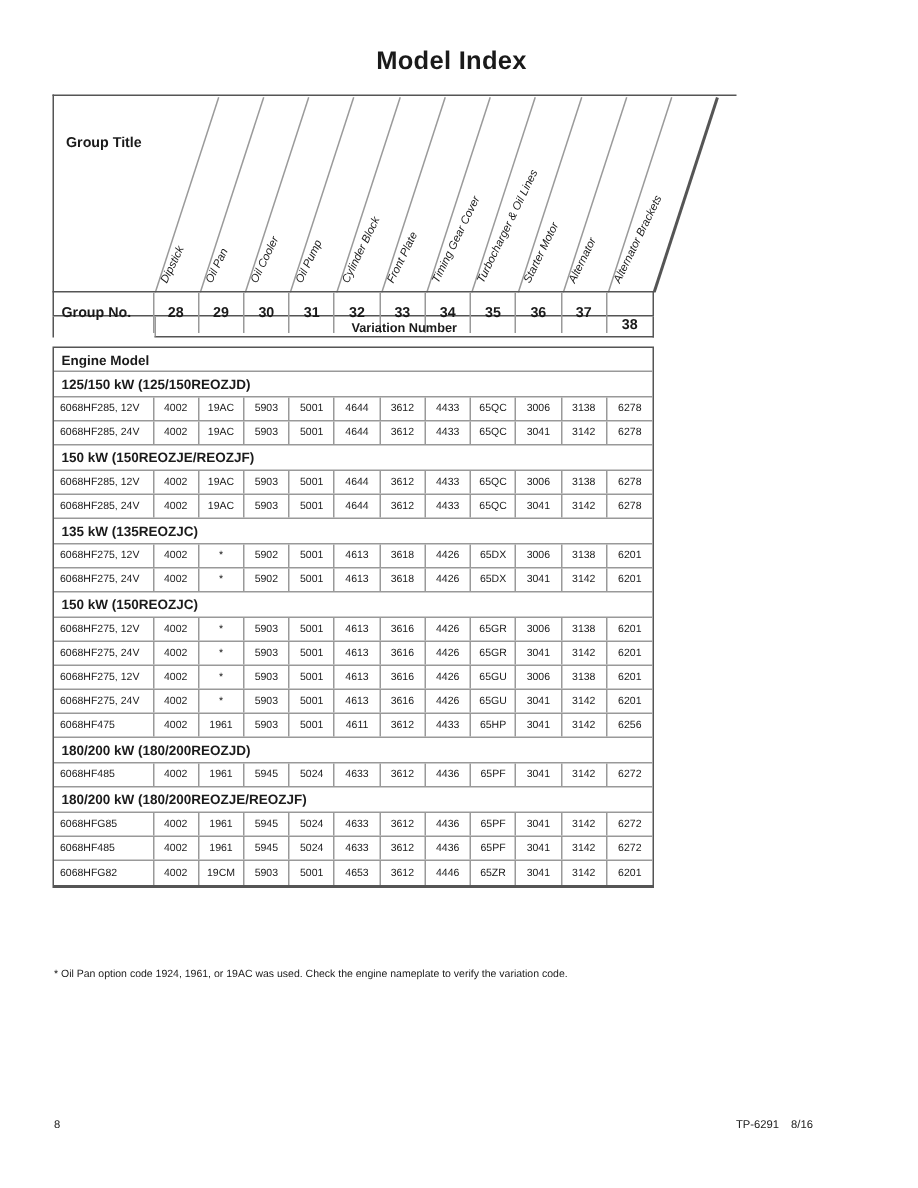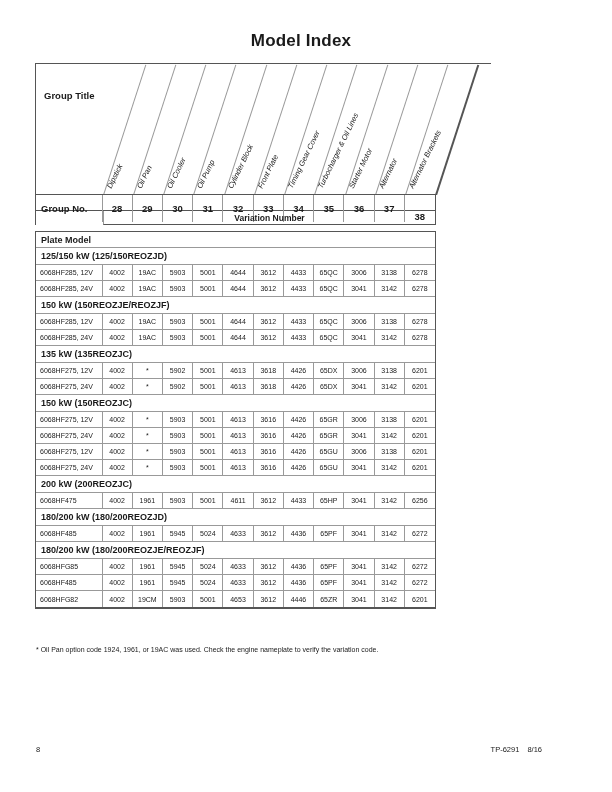--- a/index.html
+++ b/index.html
@@ -101,21 +101,21 @@
       <div class="gno-cell">37</div>
       <div class="gno-cell">38</div>
     </div>
 
   <div class="abs strip2">
     <div class="left-seg"></div>
     <div class="right-seg">Variation Number</div>
   </div>
 
   <div class="abs etable">
-    <div class="em-row">Plate Model</div>
+    <div class="em-row">Engine Model</div>
 
   <div class="sec-row">125/150 kW (125/150REOZJD)</div>
       <div class="data-row">
         <div class="model-cell">6068HF285, 12V</div>
         <div class="val-cell">4002</div>
         <div class="val-cell">19AC</div>
         <div class="val-cell">5903</div>
         <div class="val-cell">5001</div>
         <div class="val-cell">4644</div>
         <div class="val-cell">3612</div>
@@ -247,21 +247,20 @@
         <div class="val-cell">5903</div>
         <div class="val-cell">5001</div>
         <div class="val-cell">4613</div>
         <div class="val-cell">3616</div>
         <div class="val-cell">4426</div>
         <div class="val-cell">65GU</div>
         <div class="val-cell">3041</div>
         <div class="val-cell">3142</div>
         <div class="val-cell">6201</div>
       </div>
-      <div class="sec-row">200 kW (200REOZJC)</div>
       <div class="data-row">
         <div class="model-cell">6068HF475</div>
         <div class="val-cell">4002</div>
         <div class="val-cell">1961</div>
         <div class="val-cell">5903</div>
         <div class="val-cell">5001</div>
         <div class="val-cell">4611</div>
         <div class="val-cell">3612</div>
         <div class="val-cell">4433</div>
         <div class="val-cell">65HP</div>

